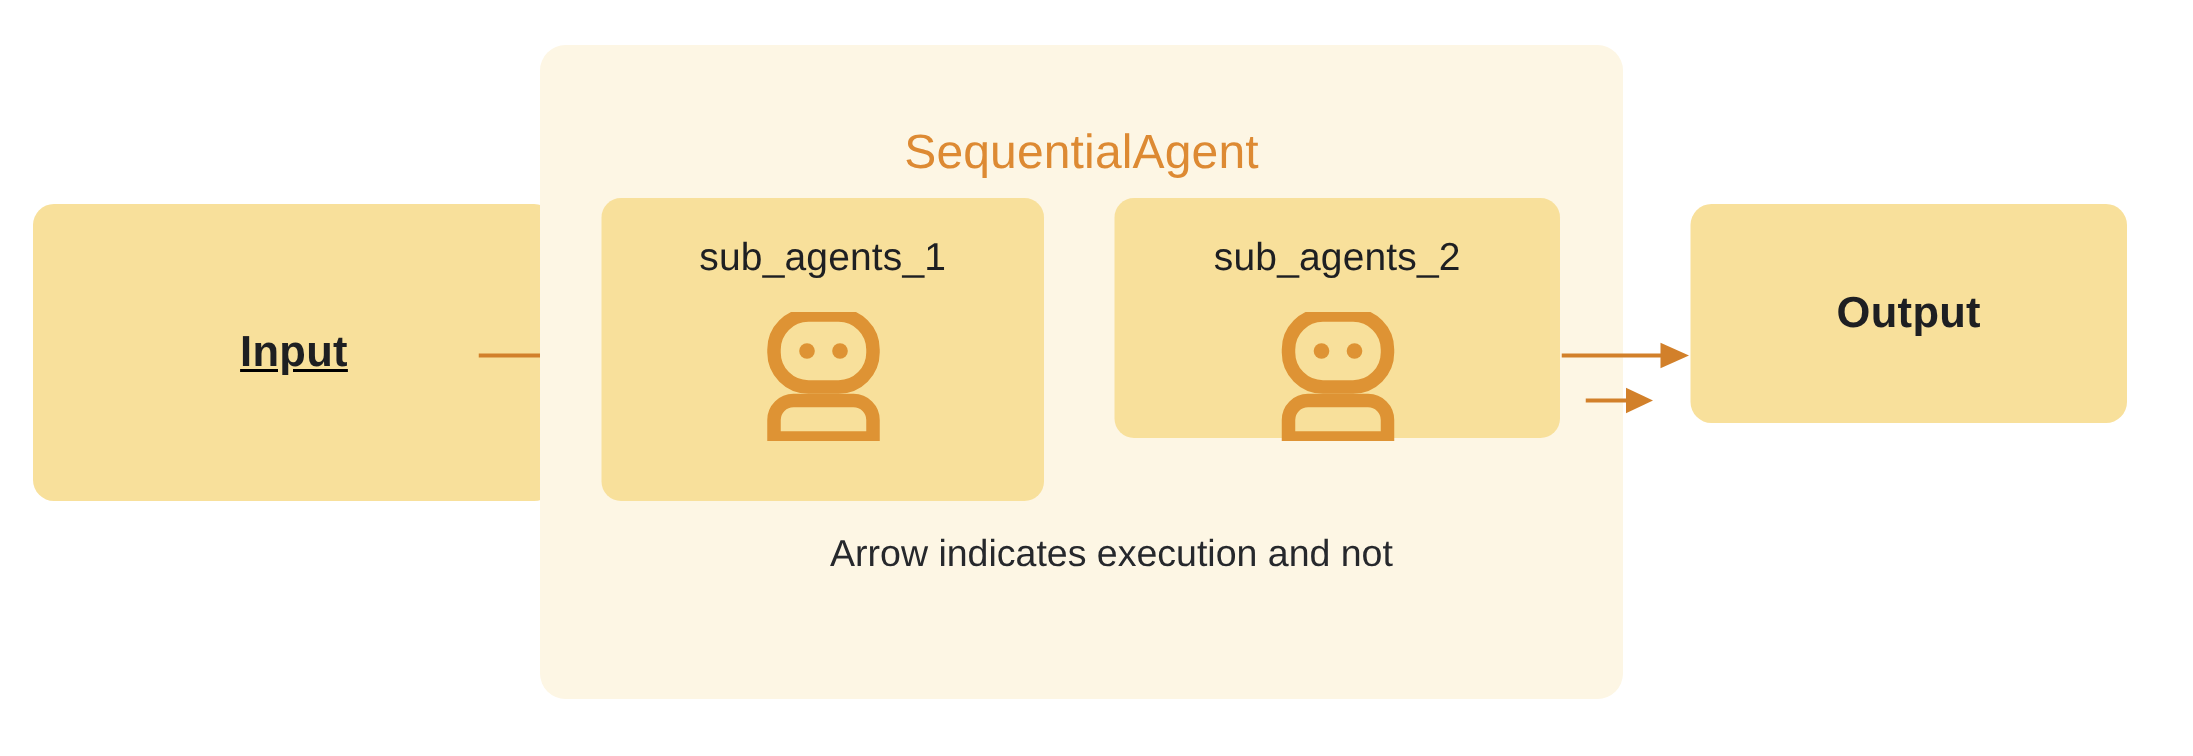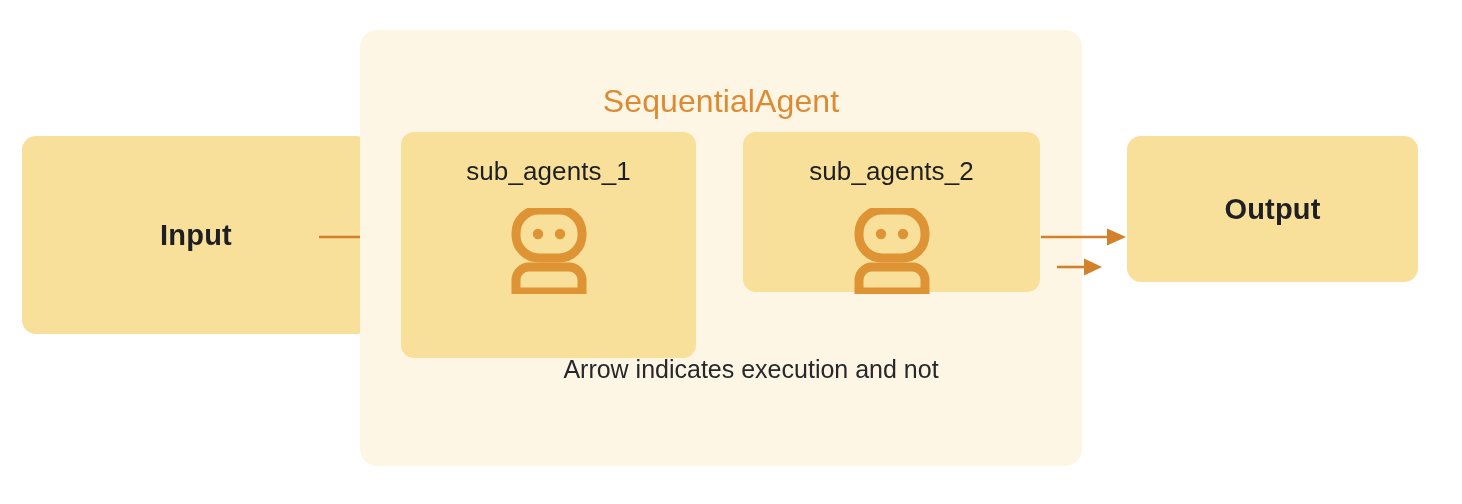--- a/index.html
+++ b/index.html
@@ -28,21 +28,21 @@
     align-items: center;
     justify-content: center;
   }
   .term-label {
     font-size: 29px;
     font-weight: bold;
     color: #1e1f22;
     letter-spacing: 0.2px;
   }
 
-  #input-box  { left: 22px;   top: 136px; width: 348px; height: 198px; }
+  #input-box  { left: 22px;   top: 136px; width: 348px; height: 198px; text-decoration: underline; }
   #output-box { left: 1127px; top: 136px; width: 291px; height: 146px; }
 
   
   #sequential-container {
     position: absolute;
     left: 360px;
     top: 30px;
     width: 722px;
     height: 436px;
     background: #FDF6E4;
@@ -59,21 +59,21 @@
     color: #DD8A33;
     letter-spacing: 0.1px;
   }
 
   
   .agent-box {
     position: absolute;
     background: #F8E09B;
     border-radius: 13px;
   }
-  #agent-box-1 { left: 41px;  top: 102px; width: 295px; height: 226px; }
+  #agent-box-1 { left: 41px;  top: 102px; width: 295px; height: 202px; }
   #agent-box-2 { left: 383px; top: 102px; width: 297px; height: 160px; }
 
   .agent-label {
     position: absolute;
     left: 0;
     top: 24px;
     width: 100%;
     text-align: center;
     font-size: 26px;
     color: #1e1f22;
@@ -83,21 +83,21 @@
   .agent-icon {
     position: absolute;
     left: 50%;
     top: 76px;
     transform: translateX(-50%);
   }
 
   
   #container-caption {
     position: absolute;
-    left: 10px;
+    left: 0;
     top: 321px;
     width: 100%;
     text-align: center;
     font-size: 25px;
     line-height: 36px;
     color: #26282c;
     padding-left: 40px;
   }
   #container-caption span { display: block; }
 

